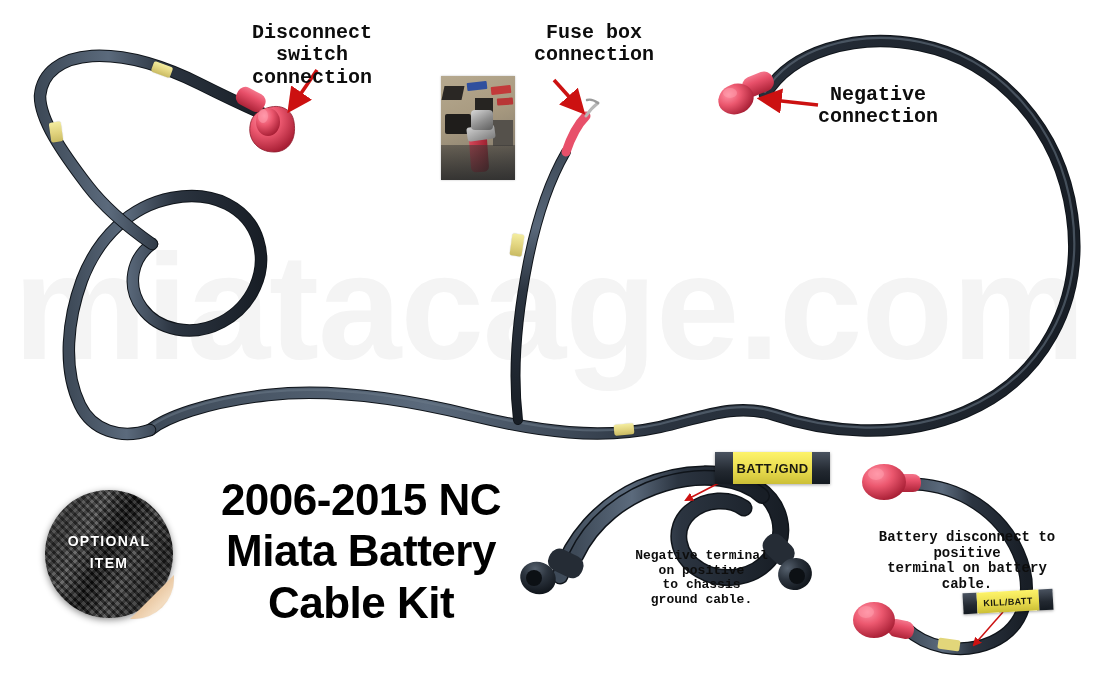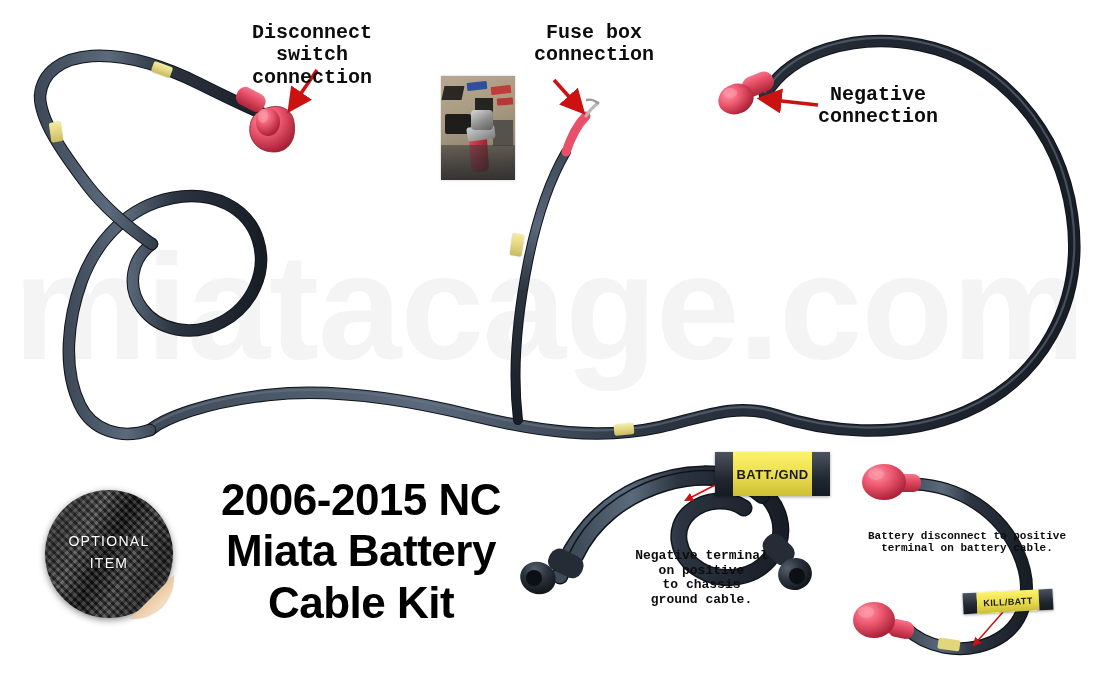--- a/index.html
+++ b/index.html
@@ -43,21 +43,21 @@
   .callout{
     font-weight:bold;
     color:#0d0d0d;
     text-align:center;
     line-height:1.12;
     white-space:pre-line;
     user-select:none;
     font-family:Liberation Mono, monospace;
   }
   .c-big{font-size:20px;}
-  .c-mid{font-size:11px;}
+  .c-mid{font-size:14px;}
   .c-sm{font-size:13px;}
 
   
   #product-title{
     left:196px; top:474px; width:330px;
     font-size:44px;
     font-weight:bold;
     color:#000000;
     line-height:1.17;
     text-align:center;
@@ -84,21 +84,21 @@
   .sticker-round:after{
     content:"";position:absolute;inset:0;border-radius:50%;
     background:linear-gradient(125deg,rgba(255,255,255,.20) 0%,rgba(255,255,255,0) 36%,rgba(255,255,255,0) 62%,rgba(255,255,255,.13) 100%);
   }
   .sticker-text{
     position:absolute; left:0; right:0; top:50%;
     transform:translateY(-52%);
     text-align:center;
     color:#ffffff;
     font-size:14px;
-    font-weight:normal;
+    font-weight:bold;
     letter-spacing:1.3px;
     line-height:1.55;
     white-space:pre-line;
     text-shadow:0 1px 2px rgba(0,0,0,.8);
     z-index:3;
   }
   .sticker-peel{
     position:absolute; right:-1px; bottom:-1px;
     width:44px; height:44px;
     background:linear-gradient(135deg,#c99a6e 0%,#e8c49c 45%,#f3dcc0 70%,#d8ab7d 100%);
@@ -148,21 +148,21 @@
     background:linear-gradient(180deg,#4a5360,#222830 60%,#141a21);
     height:100%;
   }
   .zoomtag .band{
     flex:1; height:100%;
     background:linear-gradient(180deg,#fdf36a,#e9dc4e 55%,#ccbf36);
     display:flex;align-items:center;justify-content:center;
     font-weight:bold; color:#1a1a10;
     letter-spacing:.4px;
   }
-  #tag-battgnd{left:715px; top:452px; width:115px; height:44px;}
+  #tag-battgnd{left:715px; top:452px; width:115px; height:32px;}
   #tag-battgnd .cap{width:18px;}
   #tag-battgnd .band{font-size:13px;}
   #tag-killbatt{left:963px; top:591px; width:90px; height:21px; transform:rotate(-3deg);}
   #tag-killbatt .cap{width:14px;}
   #tag-killbatt .band{font-size:9px;}
 </style>
 </head>
 <body>
 
 <div id="stage">

